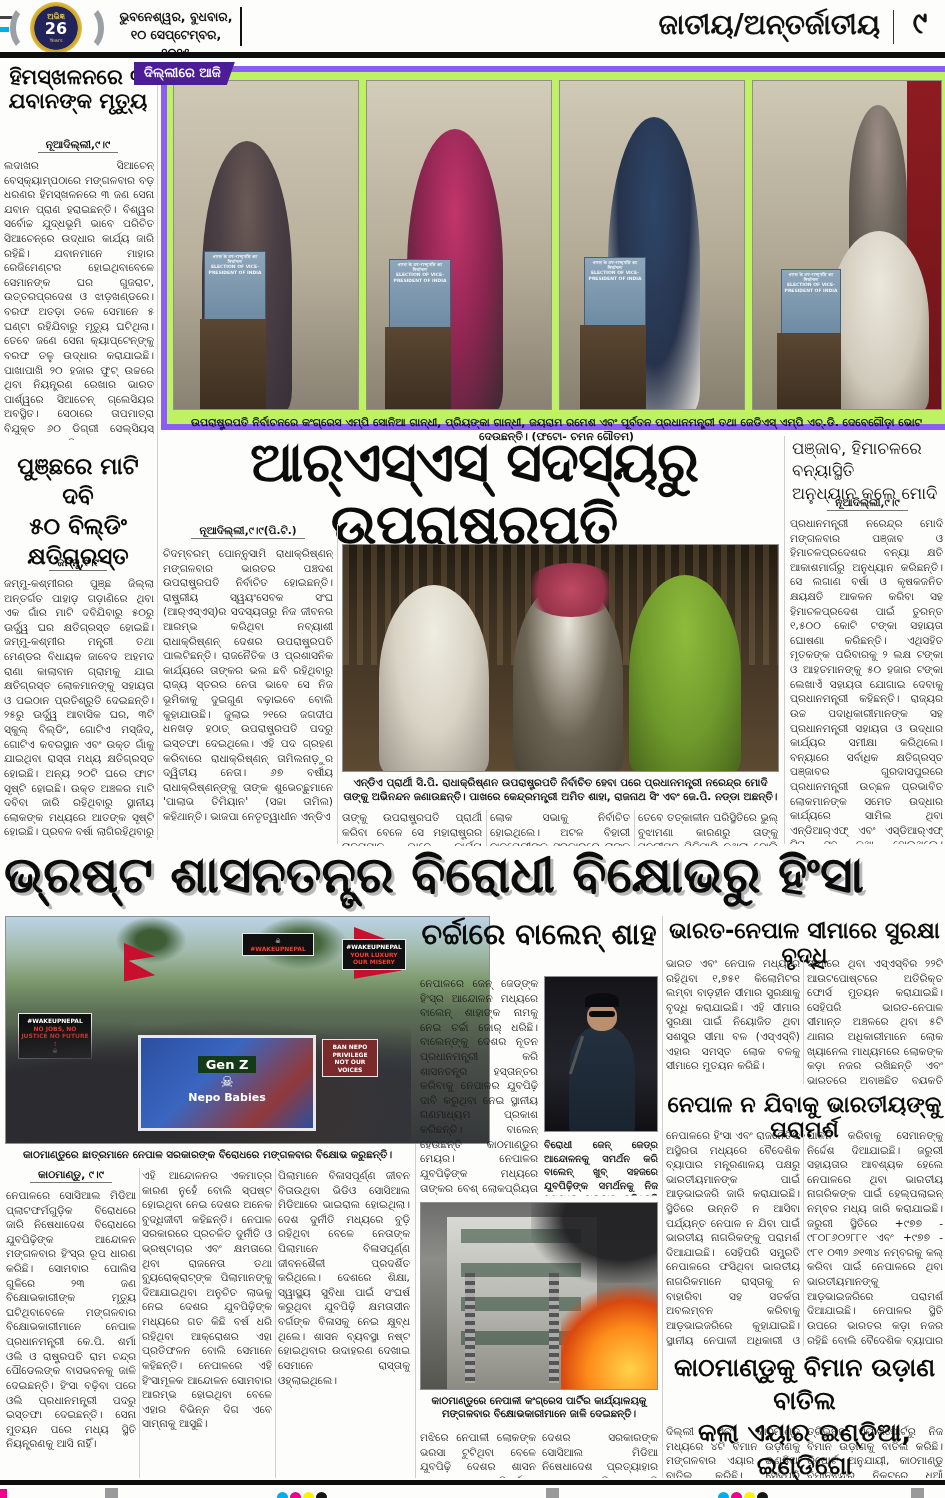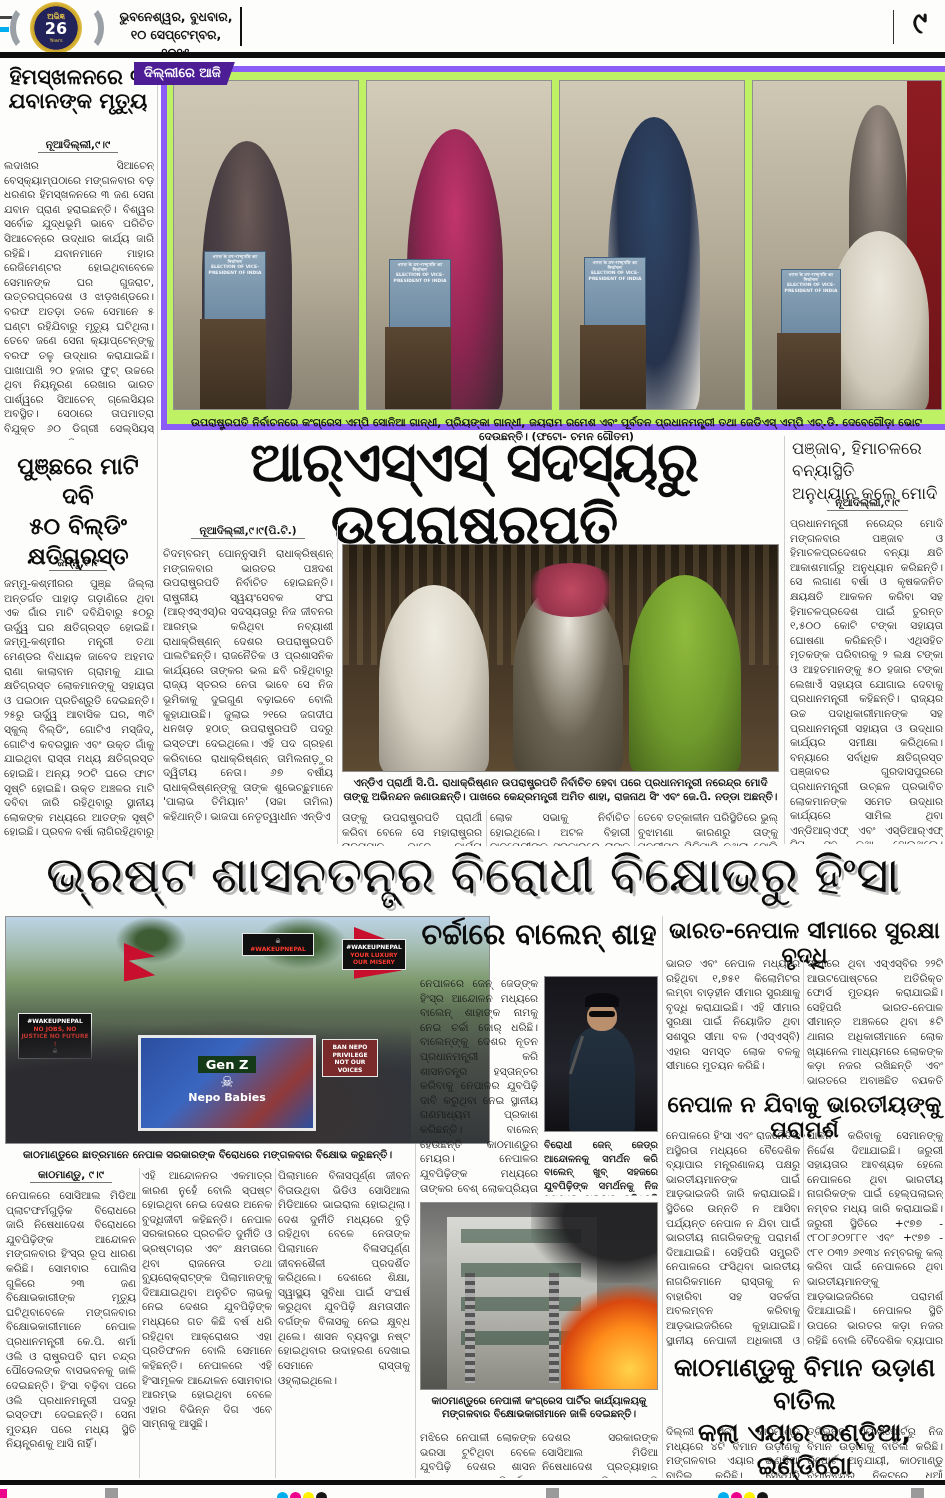--- a/index.html
+++ b/index.html
@@ -17,21 +17,21 @@
   .arc{width:36px;height:48px;border:6px solid #9aa0a6;border-radius:50%;background:transparent;}
   .arc.l{border-right-color:transparent;border-top-color:transparent;border-bottom-color:transparent;}
   .arc.r{border-left-color:transparent;border-top-color:transparent;border-bottom-color:transparent;}
   .badge{width:52px;height:52px;border-radius:50%;background:radial-gradient(circle,#23235c 58%,#c9a227 60%,#e8c84a 75%,#b8922a 100%);
          display:flex;flex-direction:column;align-items:center;justify-content:center;color:#fff;}
   .badge .t{font-size:8px;color:#e8c84a;font-weight:bold;line-height:1;}
   .badge .y{font-size:16px;font-weight:bold;line-height:1.05;}
   .badge .s{font-size:5px;color:#e8c84a;line-height:1;}
   .tag{background:#4c1d95;color:#fff;font-weight:bold;font-size:13px;padding:3px 14px 4px 10px;
        clip-path:polygon(0 0,100% 0,92% 100%,0 100%);}
-  .banner{font-weight:normal;text-align:center;color:#0b0b0b;text-shadow:3px 3px 0 #b8b8b8;letter-spacing:0px;}
+  .banner{font-weight:bold;text-align:left;color:#0b0b0b;text-shadow:3px 3px 0 #b8b8b8;letter-spacing:0px;}
   .regsq{width:13px;height:13px;background:#9a9a9a;}
   .dot{width:11px;height:11px;border-radius:50%;display:inline-block;margin-right:2px;}
   .ballot{position:absolute;background:linear-gradient(180deg,#8ea6ba,#6d8aa2);border:1px solid #43607a;
           color:#f2f6fa;font-size:4.5px;line-height:1.15;text-align:center;padding:2px 1px;overflow:hidden;font-weight:bold;}
   .pedestal{position:absolute;background:linear-gradient(180deg,#5a4632,#3c2f20);}
   .figure{position:absolute;border-radius:50% 50% 8% 8%;}
   .sign{position:absolute;background:#101010;color:#fff;font-weight:bold;text-align:center;
         font-size:6px;line-height:1.25;padding:3px 2px;border:1px solid #e8e8e8;}
   .sign .accentRed{color:#ff3b30;}
 </style>
@@ -49,20 +49,21 @@
       <div class="t">ଅଭିଜ୍ଞ</div>
       <div class="y">26</div>
       <div class="s">Years</div>
     </div>
     <div class="abs arc r" style="left:68px;top:4px;"></div>
     <div class="abs" style="left:116px;top:8px;width:120px;text-align:center;font-weight:bold;font-size:12.5px;line-height:1.45;">
       <div>ଭୁବନେଶ୍ୱର, ବୁଧବାର,</div>
       <div>୧୦ ସେପ୍ଟେମ୍ବର, ୨୦୨୫</div>
     </div>
     <div class="abs" style="left:240px;top:7px;width:2px;height:39px;background:#111;"></div>
+    <div class="abs" style="left:520px;top:8px;width:360px;text-align:right;font-weight:bold;font-size:28px;">ଜାତୀୟ/ଅନ୍ତର୍ଜାତୀୟ</div>
     <div class="abs" style="left:893px;top:10px;width:1px;height:34px;background:#333;"></div>
     <div class="abs" style="left:898px;top:5px;width:44px;text-align:center;font-weight:bold;font-size:30px;">୯</div>
   </div>
   <div class="abs" style="left:0;top:52px;width:945px;height:6px;background:#0d0d0d;"></div>
 
   <div class="abs" style="left:157px;top:66px;width:1px;height:774px;">
       <div class="vrule" style="height:100%;"></div>
     </div>
 
   <div class="abs hl" style="left:1px;top:66px;width:154px;font-size:21px;">ହିମସ୍ଖଳନରେ ୩ ଯବାନଙ୍କ ମୃତ୍ୟୁ</div>

